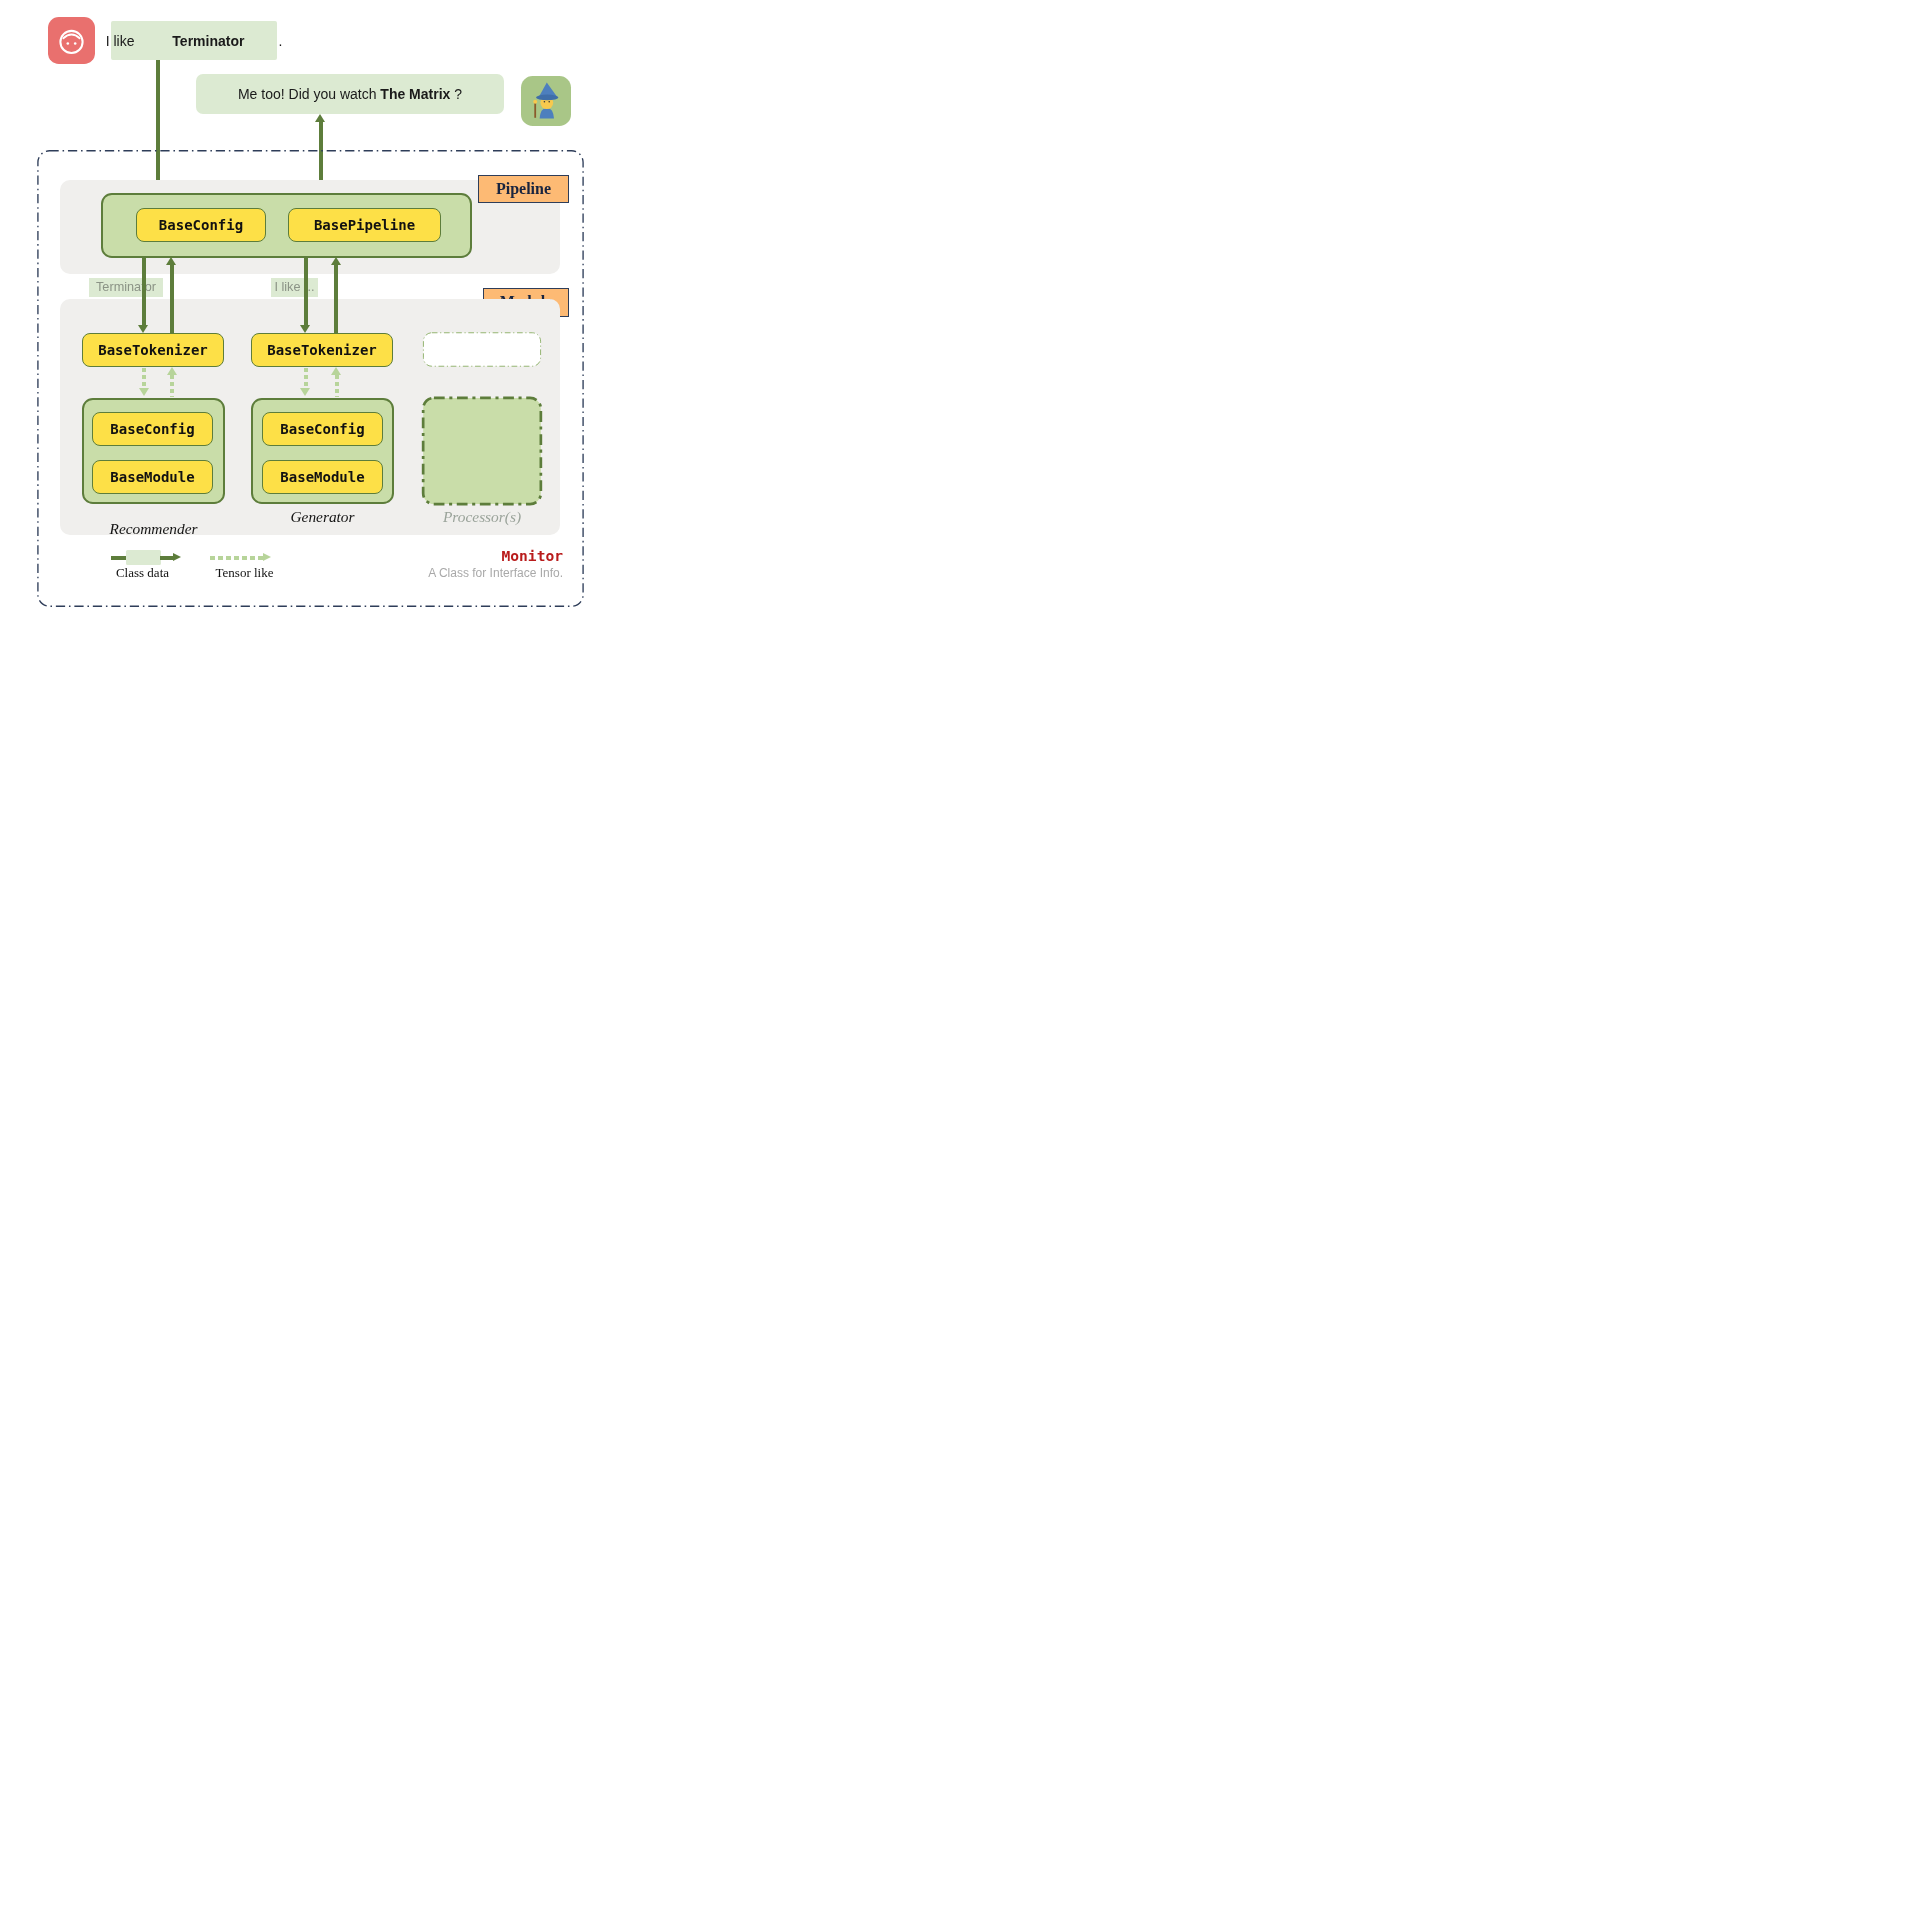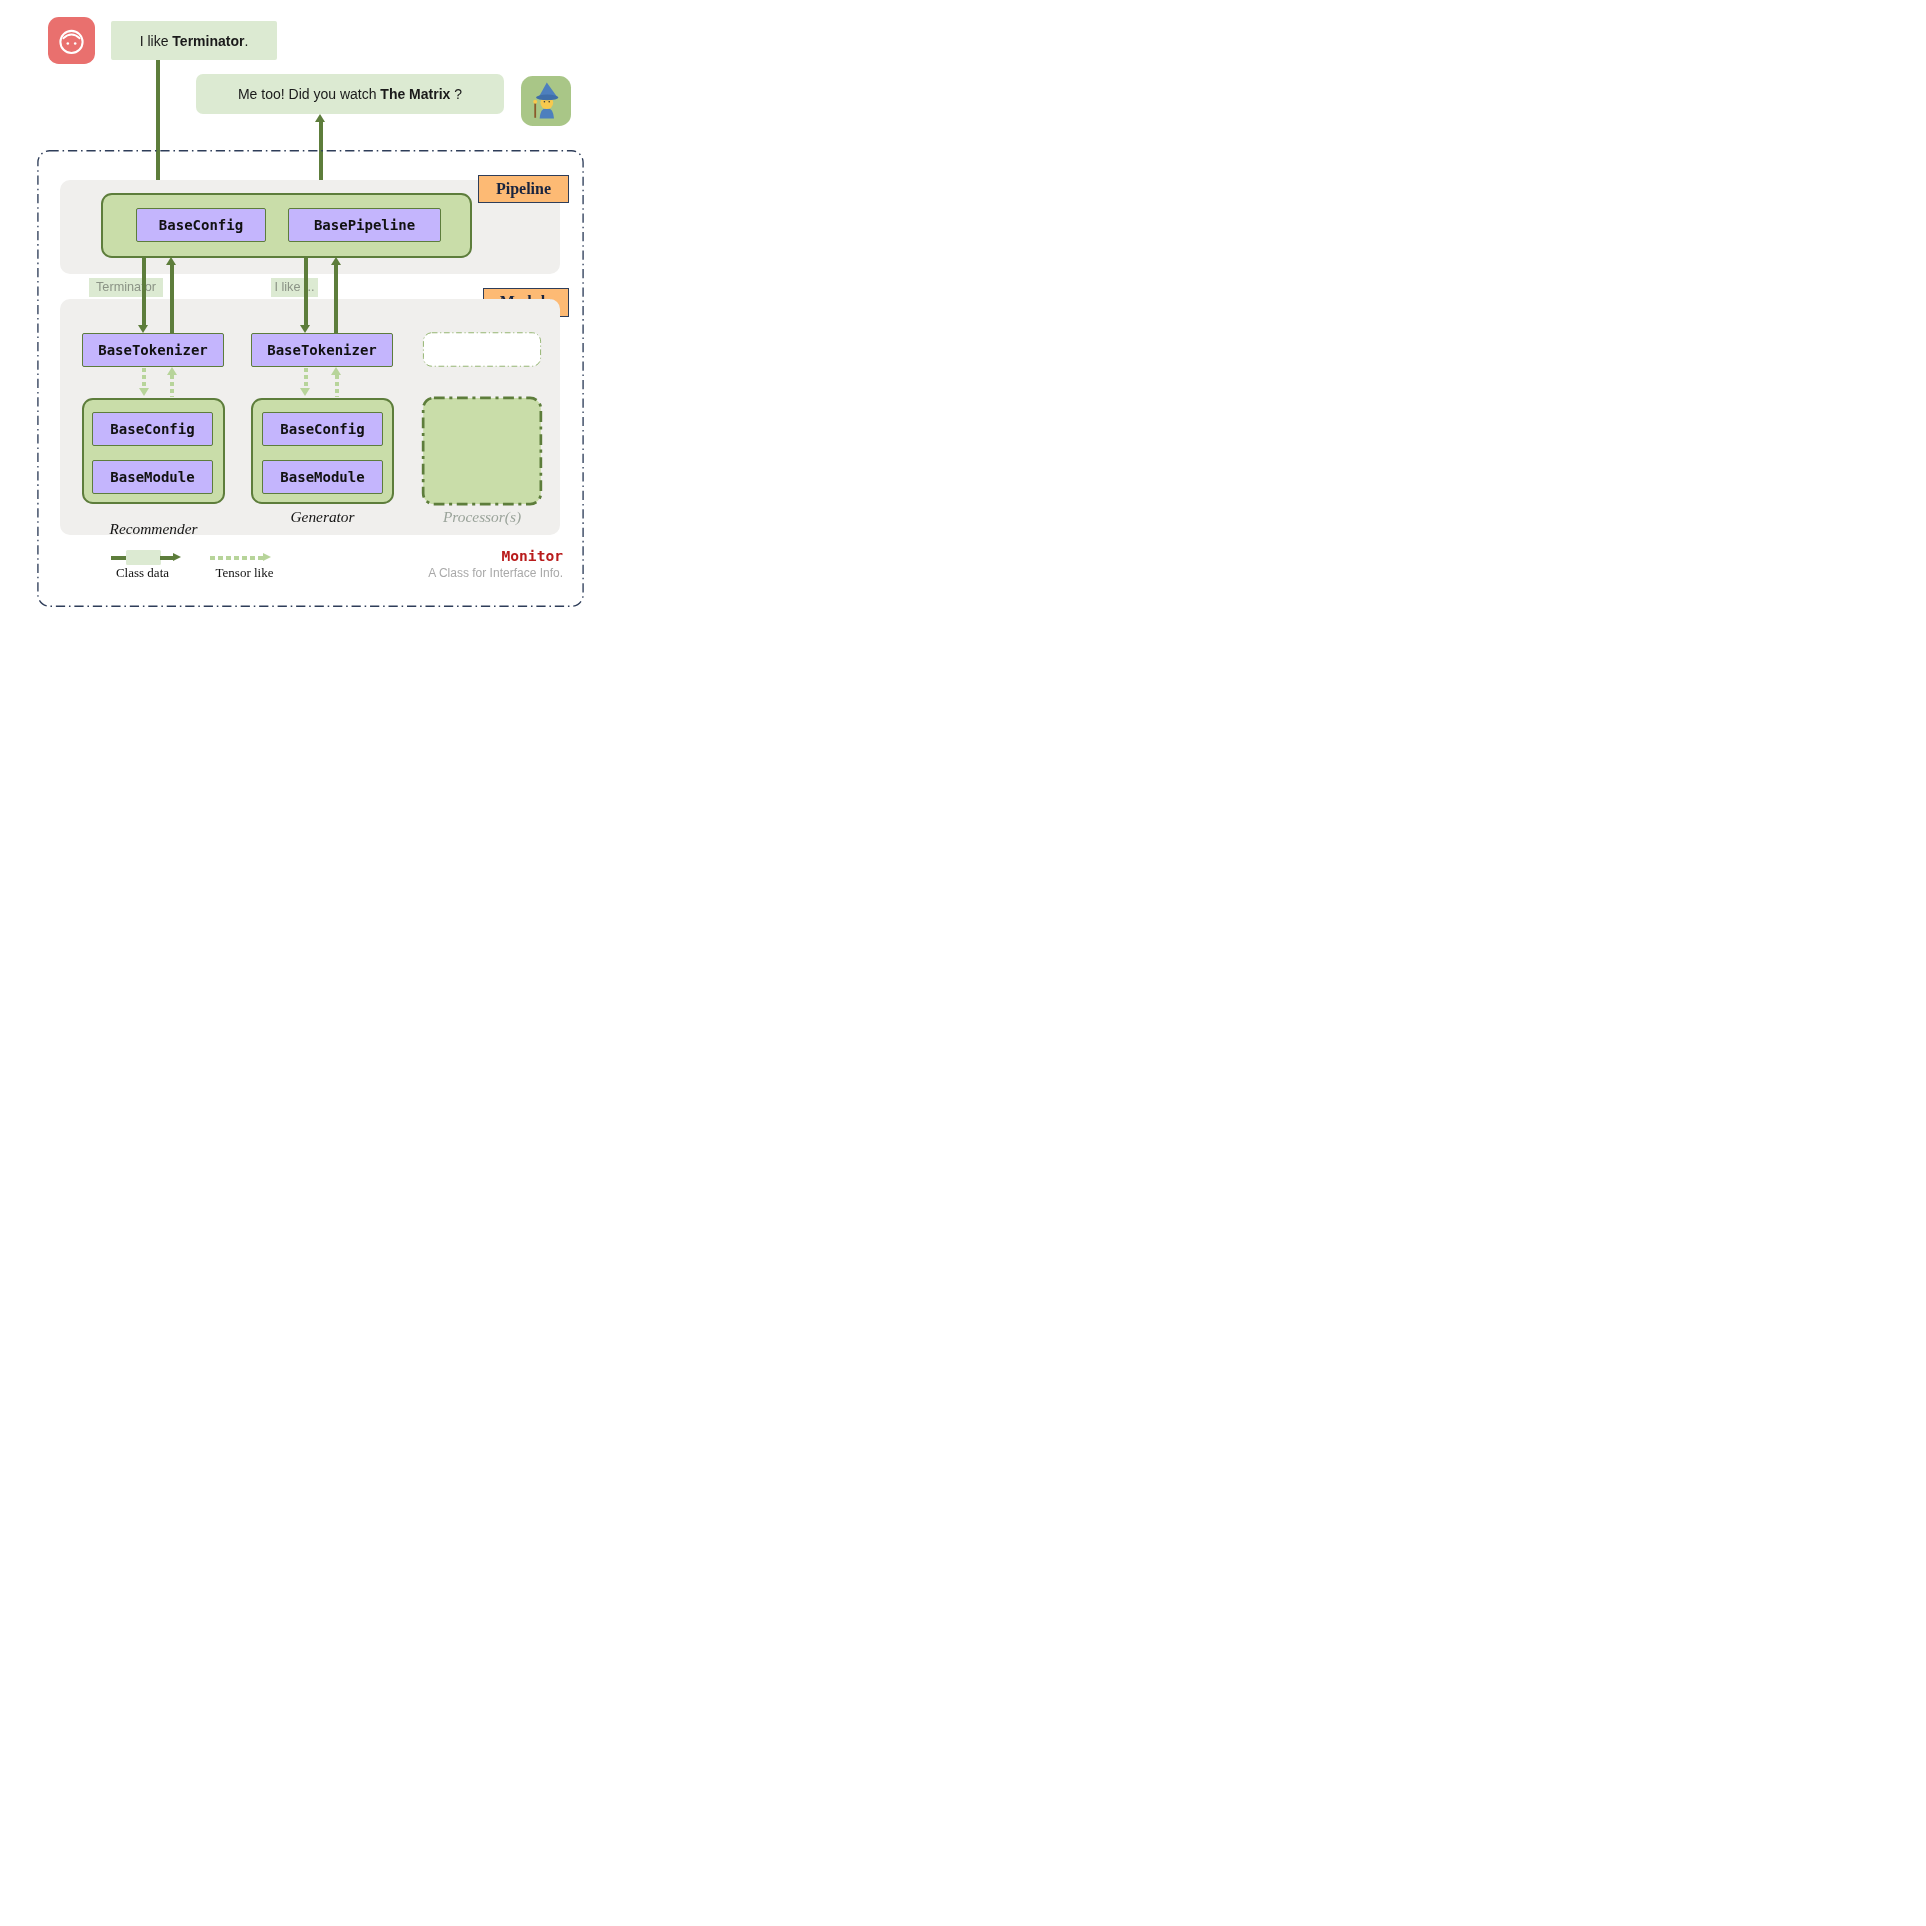--- a/index.html
+++ b/index.html
@@ -27,21 +27,21 @@
   
   .dot-shaft-v{width:3.5px;background:repeating-linear-gradient(to bottom,#b7d49a 0 3.9px,transparent 3.9px 7px);}
   .dot-head-down{width:0;height:0;border-left:5px solid transparent;border-right:5px solid transparent;
                  border-top:8.5px solid #b7d49a;}
   .dot-head-up{width:0;height:0;border-left:5px solid transparent;border-right:5px solid transparent;
                border-bottom:8.5px solid #b7d49a;}
 
   
   .gray-region{background:#f0efed;border-radius:10px;}
   .green-box{background:#c9dda9;border:2.7px solid #5d7d3b;border-radius:10.8px;}
-  .mono-box{background:#c4b5fd;border:1.9px solid #5d7d3b;border-radius:2px;display:flex;
+  .mono-box{background:#fde047;border:1.9px solid #5d7d3b;border-radius:8px;display:flex;
             align-items:center;justify-content:center;font-family:"DejaVu Sans Mono",monospace;
             font-weight:700;font-size:14px;color:#111111;}
   .section-label{background:#fdba74;border:1.5px solid #2e3d59;display:flex;align-items:center;
                  justify-content:center;font-family:"Liberation Serif",serif;font-weight:700;
                  font-size:16px;color:#18243f;}
   .flow-label{background:#dcead2;color:#8b9386;font-size:12.7px;display:flex;align-items:center;
               justify-content:center;}
   .caption{font-family:"Liberation Serif",serif;font-style:italic;font-size:15.4px;color:#141414;
            text-align:center;}
   .caption.muted{color:#9aa39a;}
@@ -68,21 +68,21 @@
     <span>
       <svg width="37" height="37" viewBox="0 0 100 100">
         <circle cx="50" cy="54" r="30" fill="none" stroke="#ffffff" stroke-width="5.5"></circle>
         <path d="M 28 44 Q 50 24 72 44" fill="none" stroke="#ffffff" stroke-width="5" stroke-linecap="round"></path>
         <circle cx="40" cy="58" r="3.5" fill="#ffffff"></circle>
         <circle cx="60" cy="58" r="3.5" fill="#ffffff"></circle>
       </svg>
     </span>
   </div>
 
-  <div class="abs bubble" style="left:111px;top:21px;width:166px;height:39px;">
+  <div class="abs bubble" style="left:111px;top:21px;width:166px;height:39px;gap:34px;">
     <span>I like </span><span class="b">Terminator</span><span>.</span>
   </div>
 
   <div class="abs bubble" style="left:196px;top:74px;width:308px;height:40px;border-radius:7px;">
     <span>Me too! Did you watch </span><span class="b">The Matrix</span><span> ?</span>
   </div>
 
   <div class="abs avatar avatar-wizard" style="left:521px;top:76px;width:50px;height:50px;">
     <span>
       <svg width="40" height="40" viewBox="0 0 100 100">

